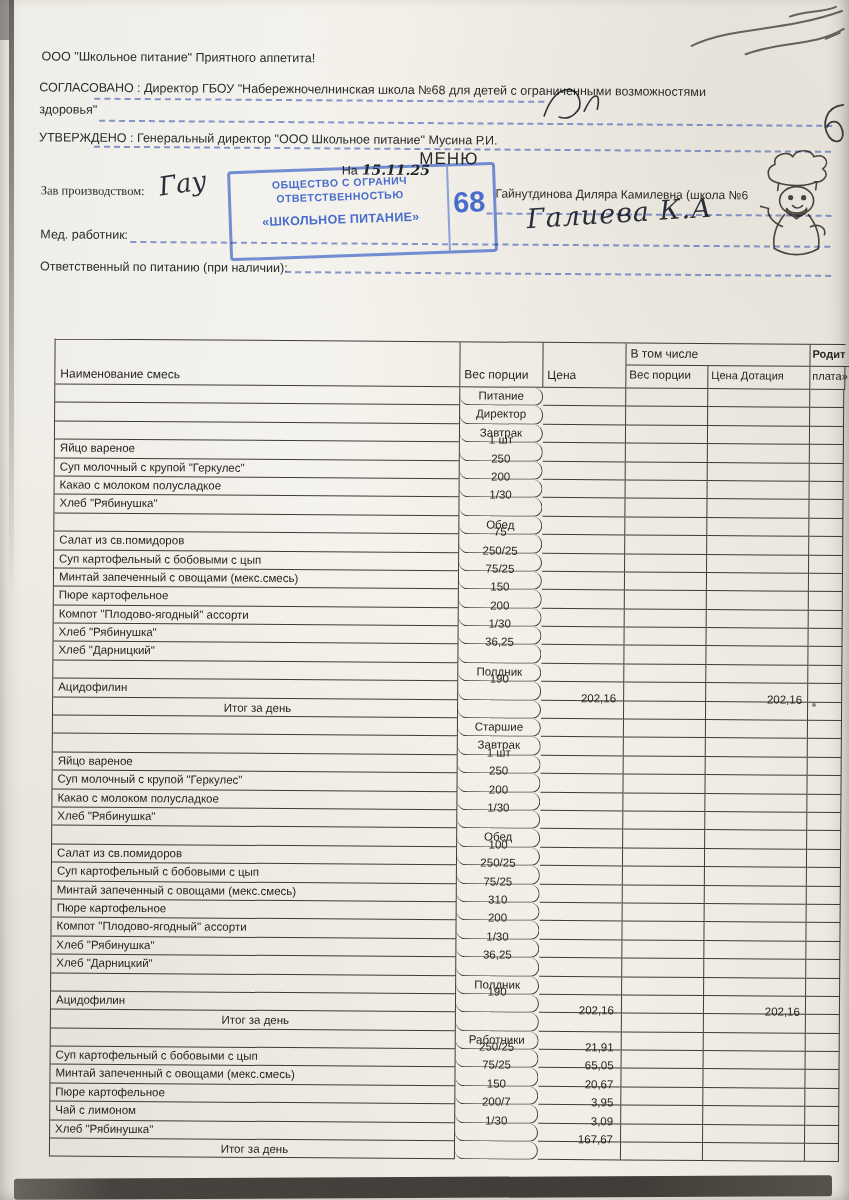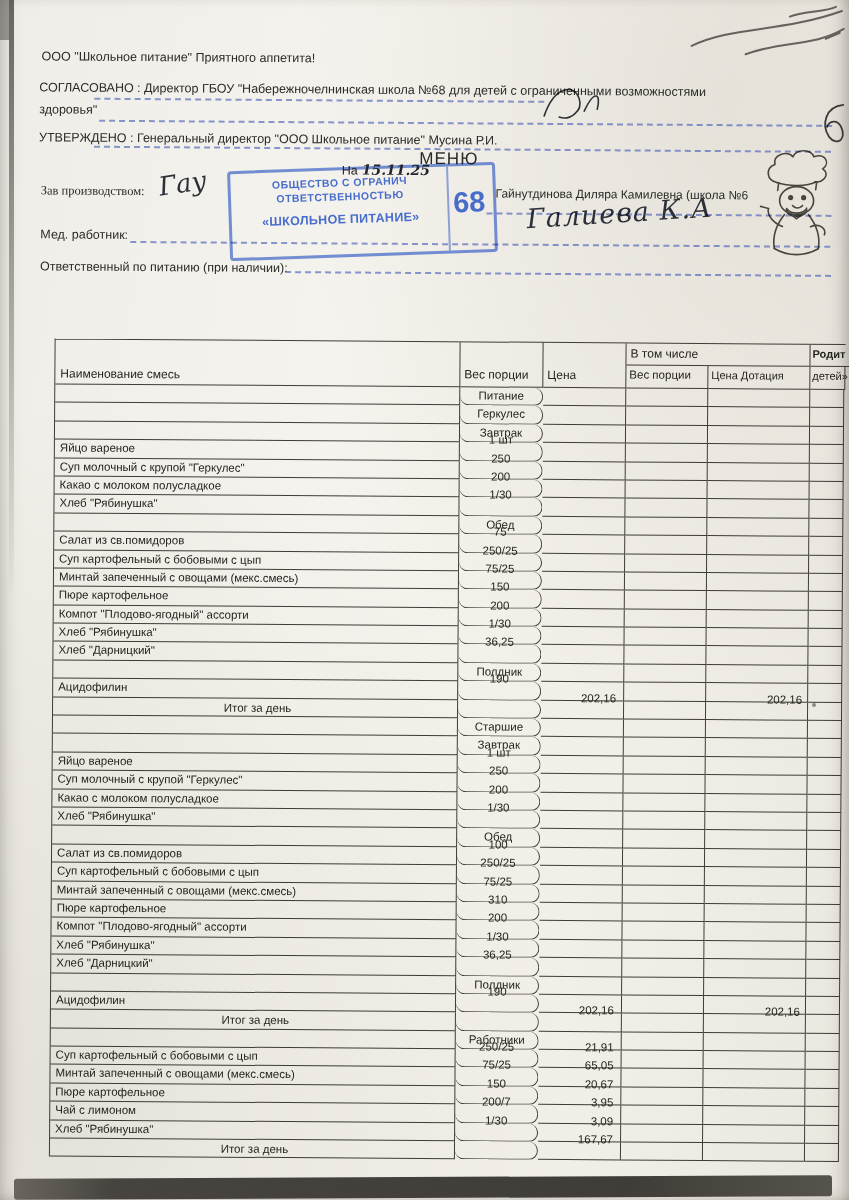--- a/index.html
+++ b/index.html
@@ -168,34 +168,34 @@
         <div class="hc h-weight">
             <span>Вес порции</span>
           </div>
         <div class="hc h-price">
             <span>Цена</span>
           </div>
         <div class="hc h-incl">В том числе</div>
         <div class="hc h-w2">Вес порции</div>
         <div class="hc h-dot">Цена Дотация</div>
         <div class="hc h-par1">Родит</div>
-        <div class="hc h-par2">детей»</div>
+        <div class="hc h-par2">плата»</div>
       </div>
       <div class="tbody">
           <div class="trow t-section">
             <div class="cell c-name"></div>
             <div class="cell c-weight"><span class="sec">Питание</span></div>
             <div class="cell c-price"></div>
             <div class="cell c-weight2"></div>
             <div class="cell c-dot"></div>
             <div class="cell c-parent"></div>
           </div>
           <div class="trow t-section">
             <div class="cell c-name"></div>
-            <div class="cell c-weight"><span class="sec">Геркулес</span></div>
+            <div class="cell c-weight"><span class="sec">Директор</span></div>
             <div class="cell c-price"></div>
             <div class="cell c-weight2"></div>
             <div class="cell c-dot"></div>
             <div class="cell c-parent"></div>
           </div>
           <div class="trow t-section">
             <div class="cell c-name"></div>
             <div class="cell c-weight"><span class="sec">Завтрак</span></div>
             <div class="cell c-price"></div>
             <div class="cell c-weight2"></div>

